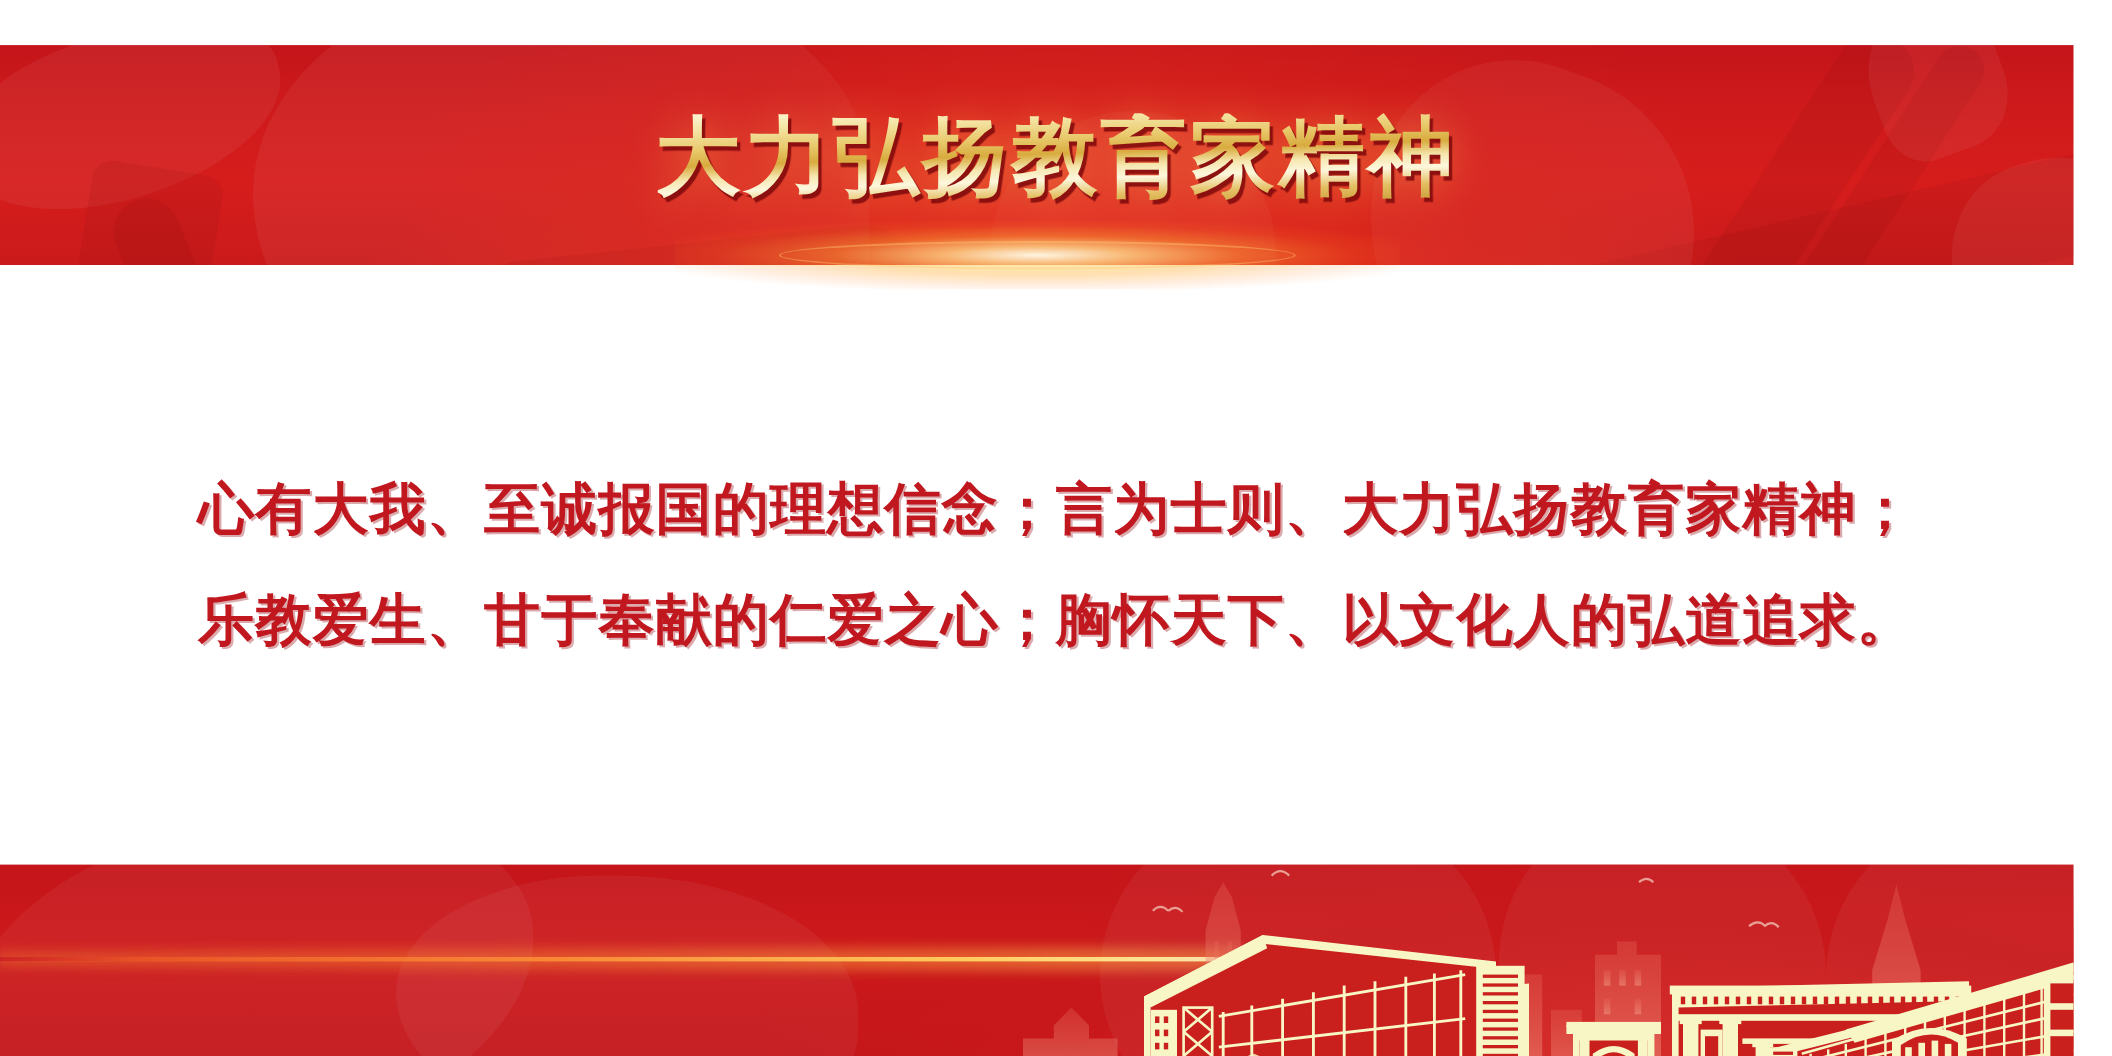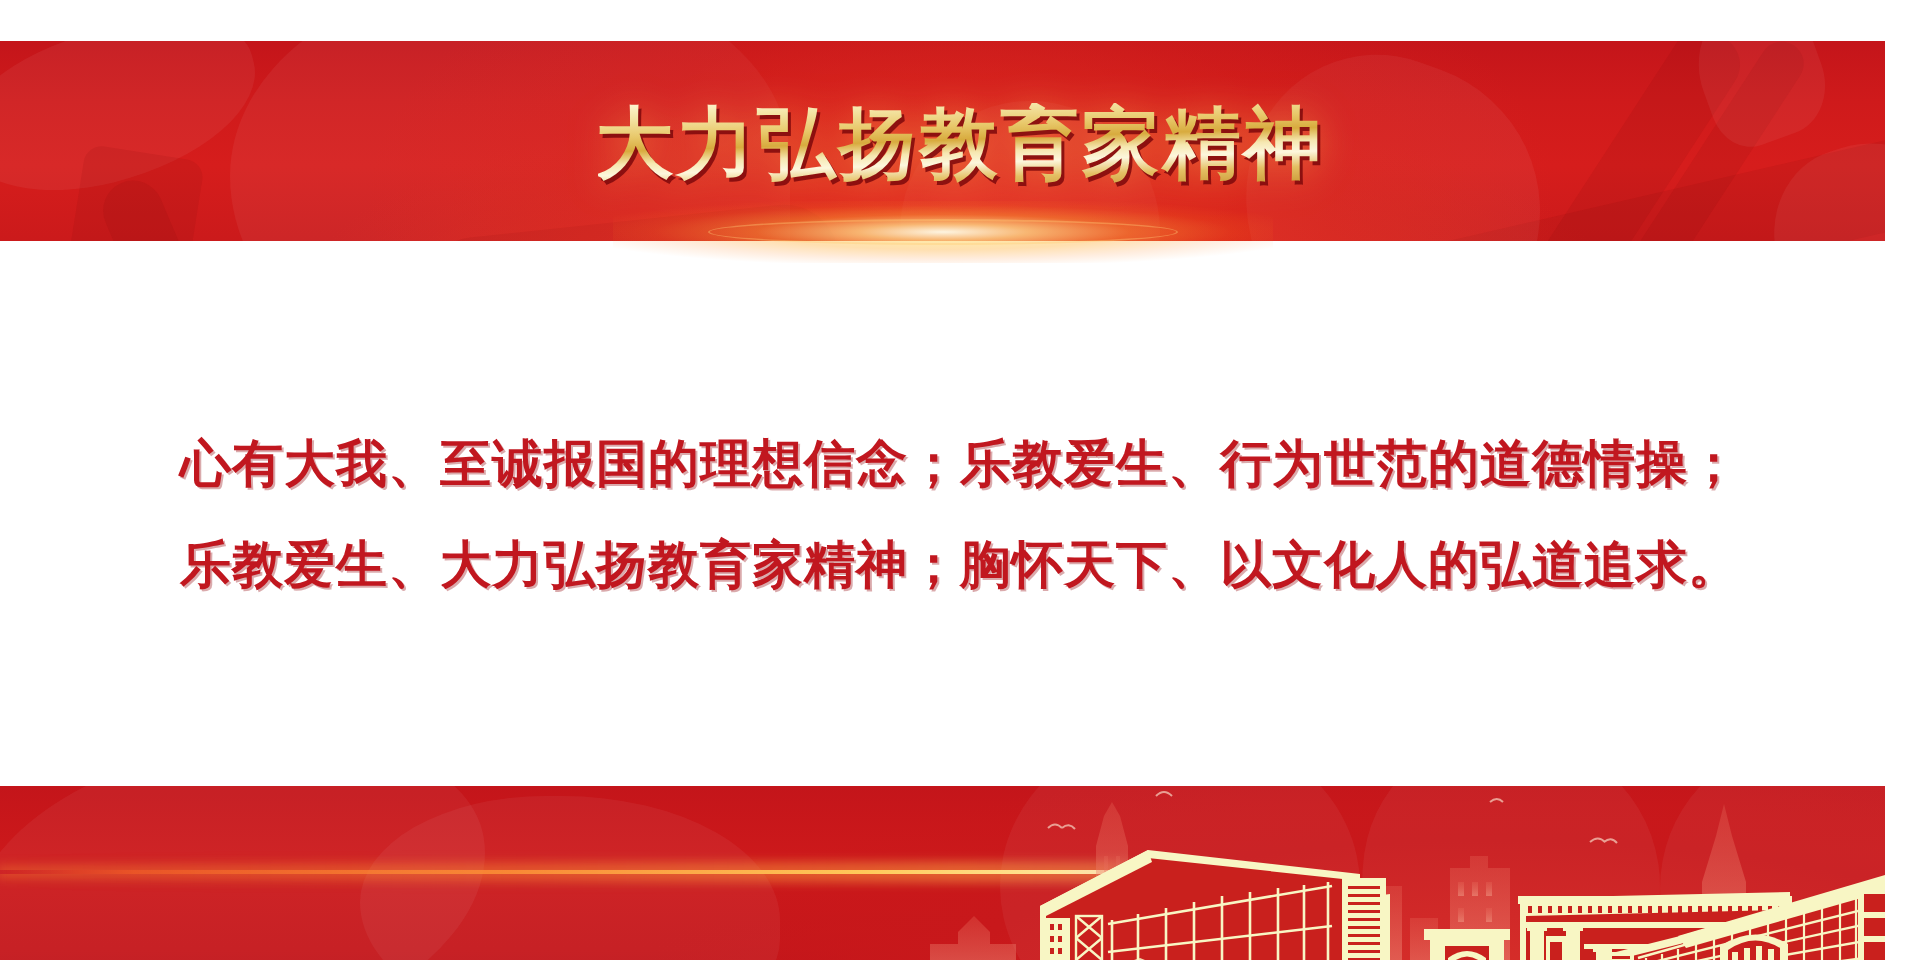--- a/index.html
+++ b/index.html
@@ -193,22 +193,22 @@
   </div>
 
   <div class="title-halo"></div>
   <div class="title-halo-ring"></div>
 
   <div class="title-wrap">
     <h1 class="poster-title">大力弘扬教育家精神</h1>
   </div>
 
   <div class="content-panel">
-    <div class="slogan-line">心有大我、至诚报国的理想信念；乐教爱生、行为世范的道德情操；</div>
-    <div class="slogan-line">乐教爱生、大力弘扬教育家精神；胸怀天下、以文化人的弘道追求。</div>
+    <div class="slogan-line">心有大我、至诚报国的理想信念；言为士则、大力弘扬教育家精神；</div>
+    <div class="slogan-line">乐教爱生、甘于奉献的仁爱之心；胸怀天下、以文化人的弘道追求。</div>
   </div>
 
   <div class="banner-bottom">
     <div class="bw bw-1"></div>
     <div class="bw bw-2"></div>
     <div class="bw bw-3"></div>
     <div class="bw bw-4"></div>
     <div class="bw bw-5"></div>
 
     <div class="gold-streak-soft"></div>

